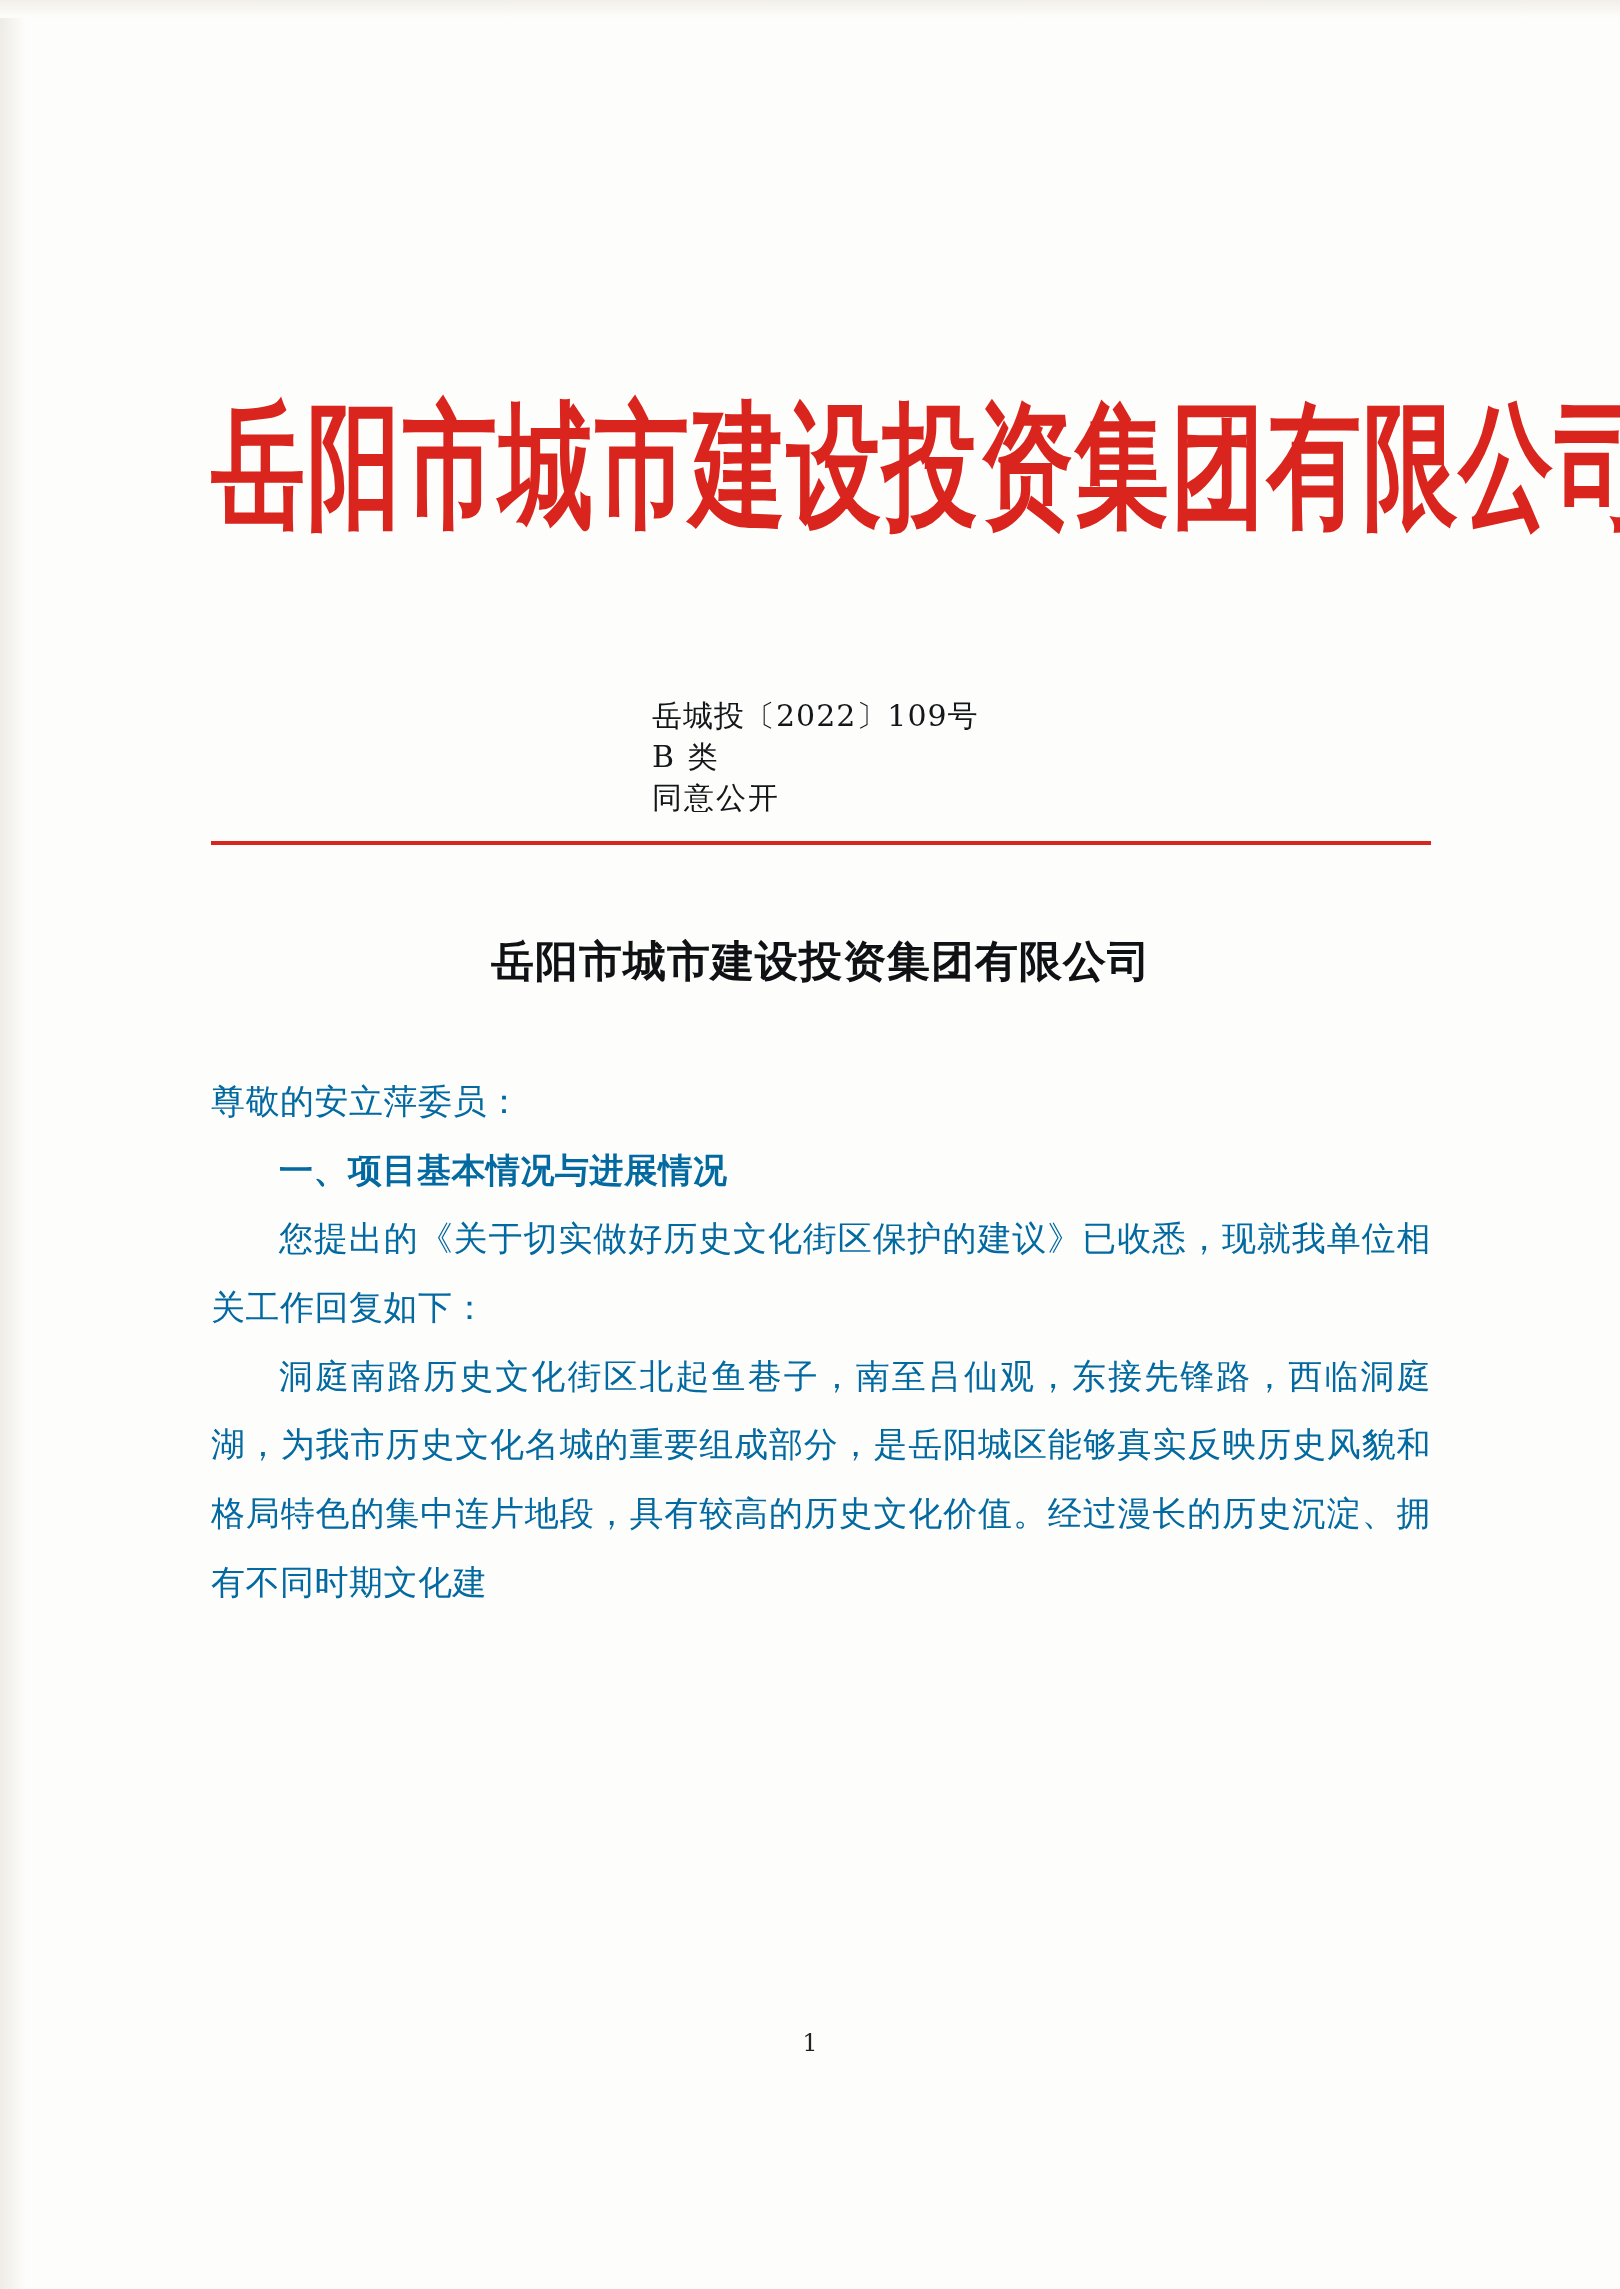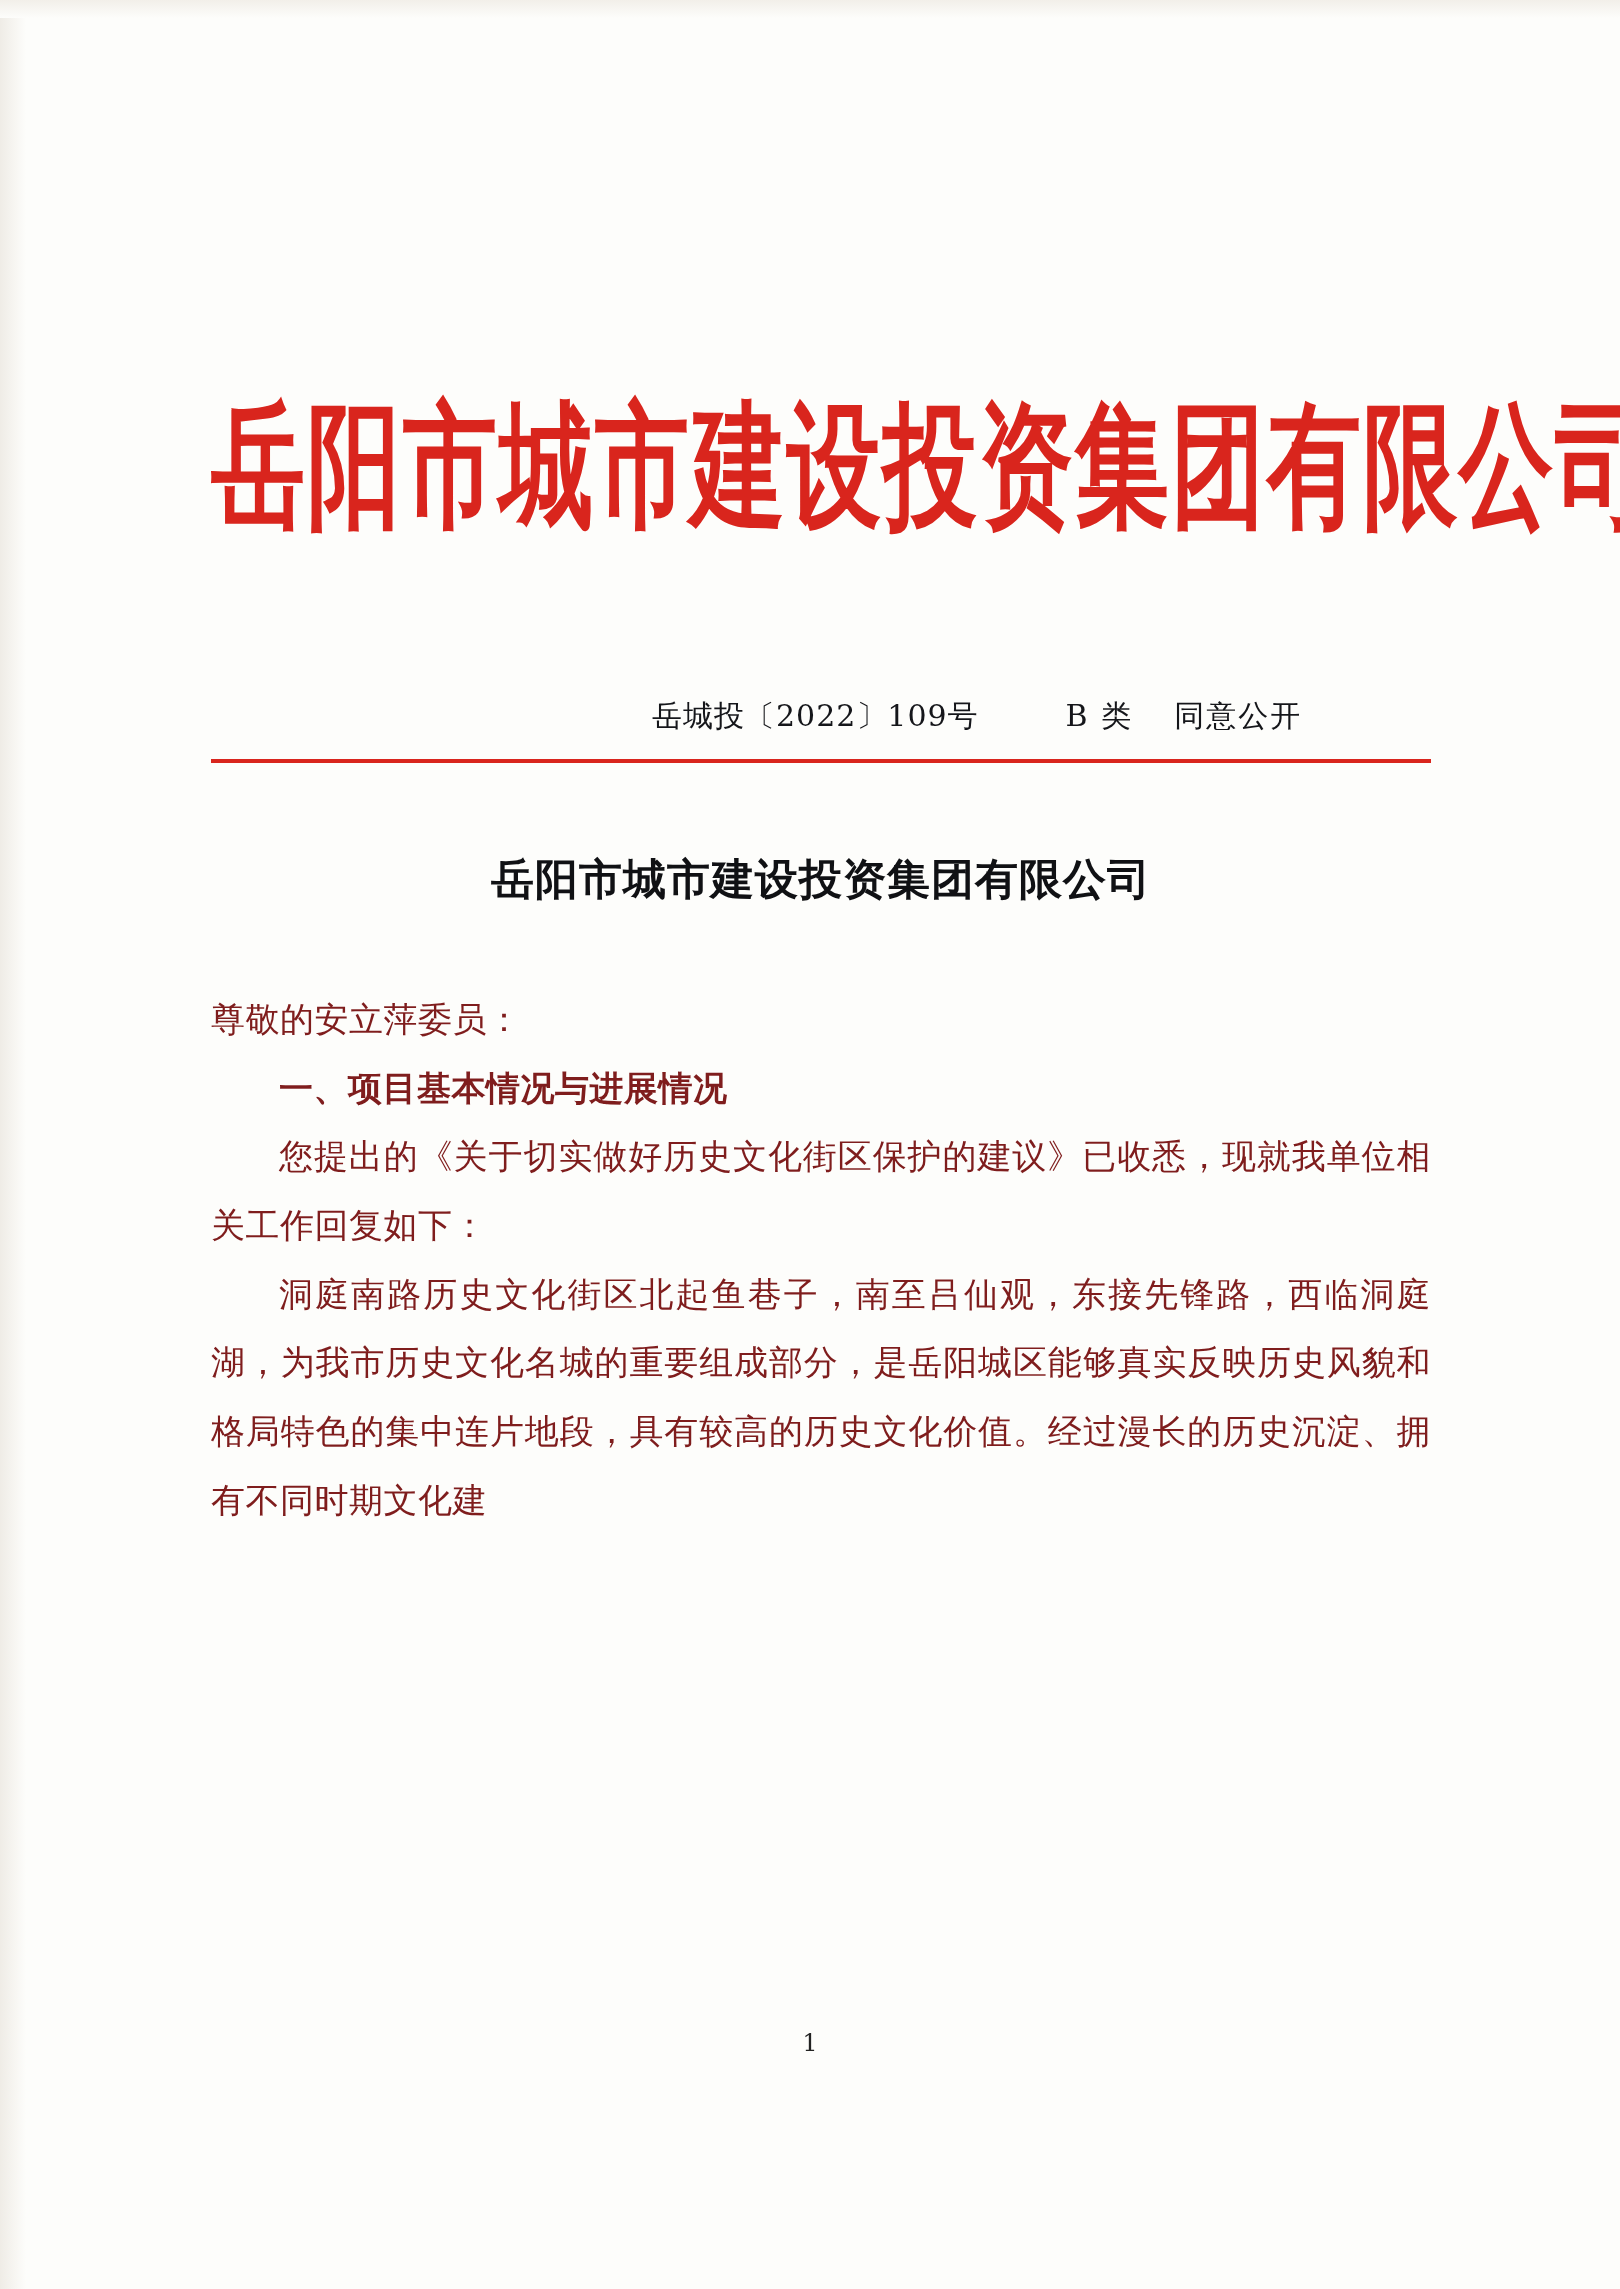--- a/index.html
+++ b/index.html
@@ -58,20 +58,21 @@
   
   .docnum-row {
     margin-top: 201px;
     display: flex;
     align-items: baseline;
     justify-content: flex-start;
     font-size: 30px;
     letter-spacing: 1px;
     color: #15161a;
     font-family: "DejaVu Serif", "Liberation Serif", serif;
+    flex-direction: column;
   }
   .docnum {
     margin-left: 441px;
   }
   .doc-class {
     margin-left: 87px;
     letter-spacing: 2px;
   }
   .doc-public {
     margin-left: 41px;
@@ -100,21 +101,21 @@
     letter-spacing: 25.5px;
     padding-left: 25.5px;
   }
 
   
   .body-block {
     margin-top: 73px;
     font-size: 34px;
     line-height: 2.02;
     letter-spacing: 0.5px;
-    color: #7f1d1d;
+    color: #0369a1;
   }
   .p {
     margin: 0;
     text-align: justify;
     text-justify: inter-ideograph;
   }
   .indent {
     text-indent: 2em;
   }
   .bold {

